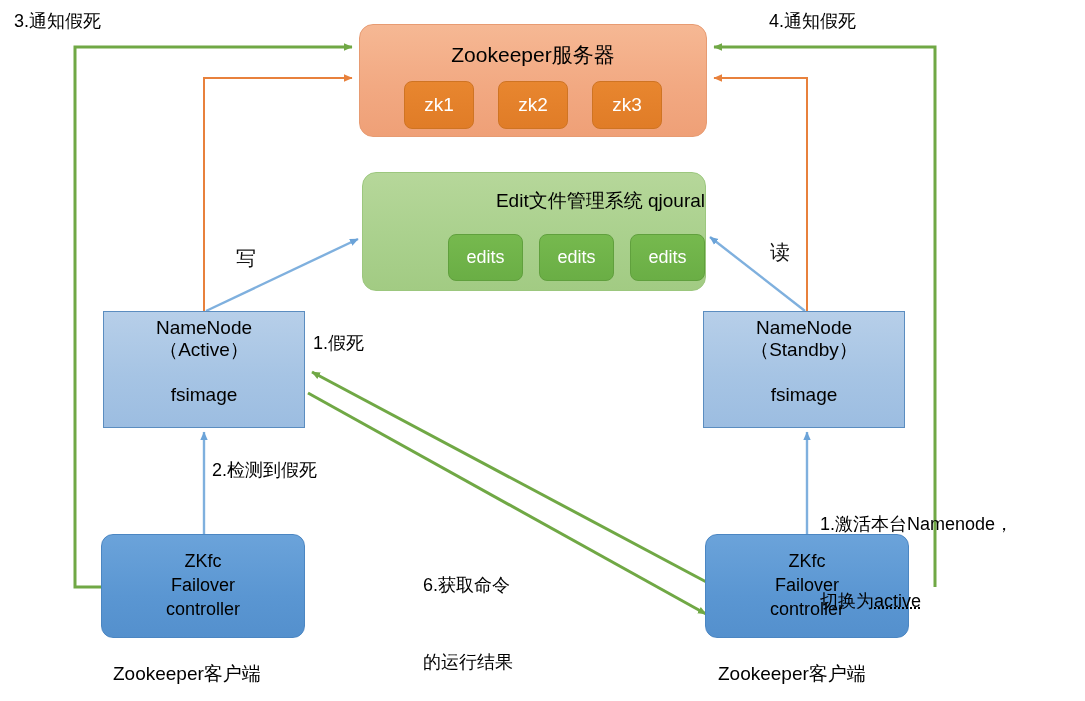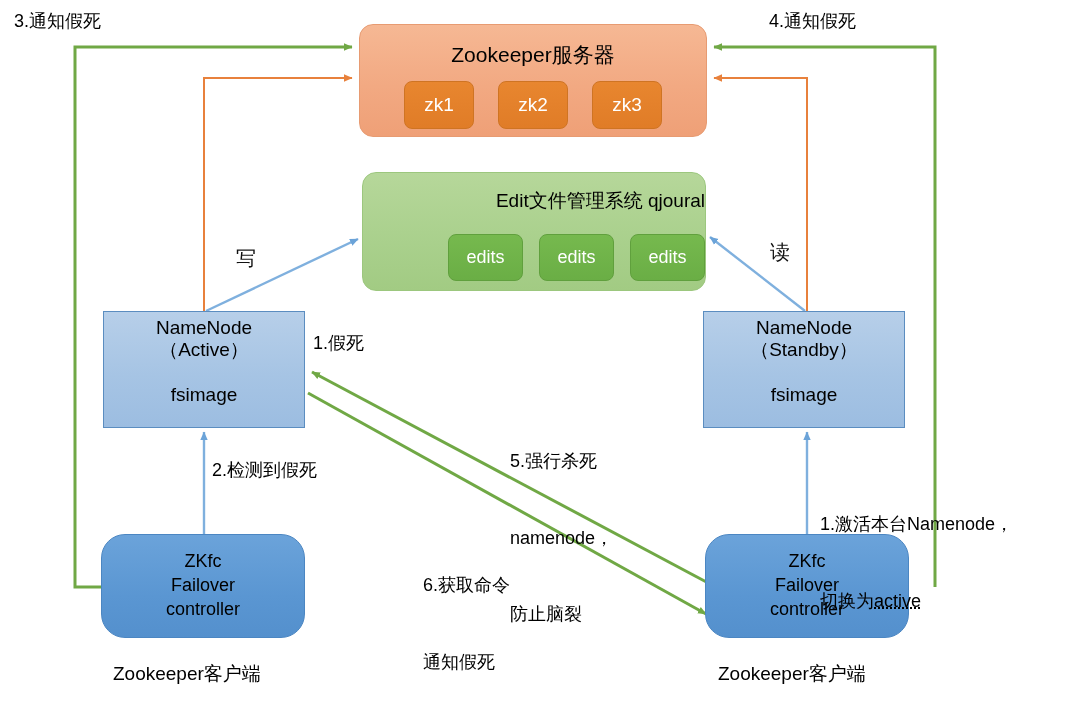--- a/index.html
+++ b/index.html
@@ -34,21 +34,21 @@
 
   
   .nn{width:202px;height:117px;border:1px solid #5b8dc0;
     background:linear-gradient(180deg,#b7cfe9 0%,#a6c4e4 55%,#9cbde1 100%);
     color:#000;font-size:19px;line-height:1.18;justify-content:flex-start;padding-top:5px;}
   .nn-a{left:103px;top:311px;}
   .nn-s{left:703px;top:311px;}
   .nn-sub{margin-top:22px;font-size:19px;}
 
   
-  .zkfc{width:204px;height:104px;border-radius:24px;
+  .zkfc{width:204px;height:104px;border-radius:12px;
     background:linear-gradient(180deg,#6ba3da 0%,#5a96d2 60%,#5490cd 100%);
     border:1px solid #4b86c2;color:#000;font-size:18px;line-height:1.32;}
   .zkfc-l{left:101px;top:534px;}
   .zkfc-r{left:705px;top:534px;}
 
   .cap{position:absolute;font-size:19px;color:#000;white-space:nowrap;}
   .cap-l{left:113px;top:661px;}
   .cap-r{left:718px;top:661px;}
 
   .lbl{position:absolute;font-size:18px;color:#000000;white-space:pre;line-height:1.42;}
@@ -145,29 +145,24 @@
     <div>Failover</div>
     <div>controller</div>
   </div>
   <div class="cap cap-r">Zookeeper客户端</div>
 
   <div class="lbl l3">3.通知假死</div>
   <div class="lbl l4">4.通知假死</div>
   <div class="lbl l1">1.假死</div>
   <div class="lbl l2">2.检测到假死</div>
 
-  <div class="lbl l5">
-    <div>5.强行杀死</div>
-    <div>namenode，</div>
-    <div>防止脑裂</div>
-  </div>
 
   <div class="lbl l6">
     <div>6.获取命令</div>
-    <div>通知假死</div>
+    <div>的运行结果</div>
   </div>
 
   <div class="lbl l7">
     <div>1.激活本台Namenode，</div>
     <div><span>切换为</span><span class="u-dot">active</span></div>
   </div>
 
   <div class="lbl lw">写</div>
   <div class="lbl lr">读</div>
 

